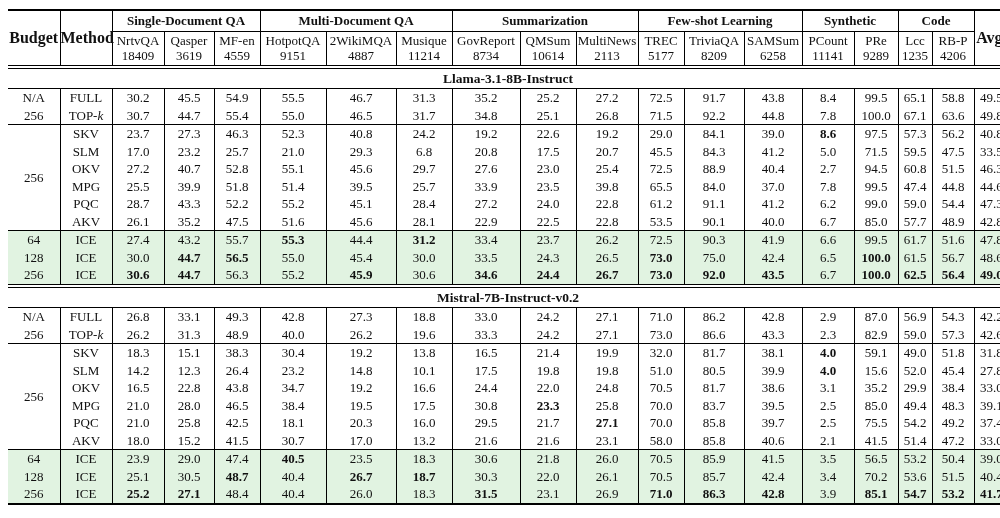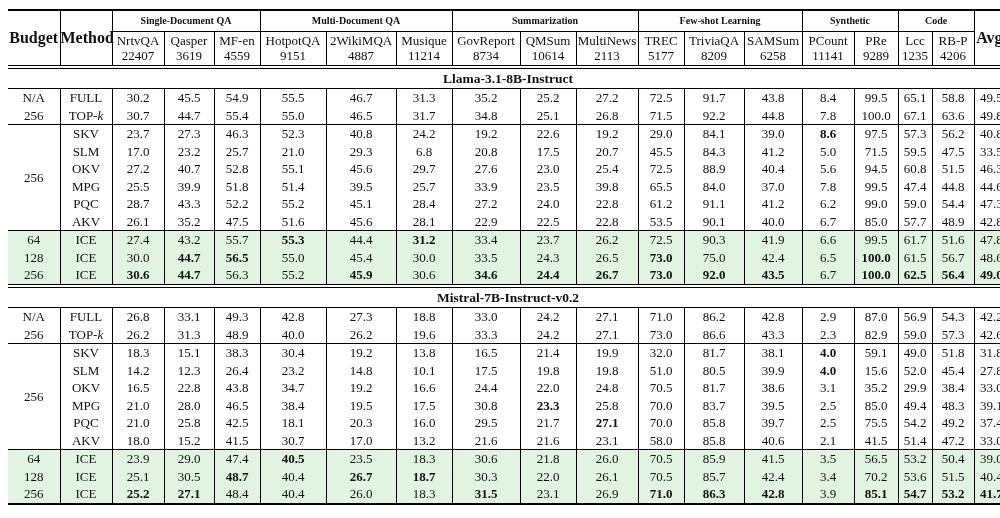--- a/index.html
+++ b/index.html
@@ -5,21 +5,21 @@
   html,body { margin:0; padding:0; background:#ffffff; }
   body { width:1000px; height:518px; overflow:hidden; font-family:"Liberation Serif","DejaVu Serif",serif; color:#111; }
   .wrap { width:1000px; box-sizing:border-box; padding:9px 8px 0 8px; }
   table { border-collapse:collapse; table-layout:fixed; width:984px;
           border-top:2px solid #000; border-bottom:2px solid #000; }
   th, td { padding:0; text-align:center; vertical-align:middle; font-size:13px; line-height:15.5px; }
   
   .vl { border-left:1px solid #000; }
   
   th.corner { font-weight:bold; font-size:16px; }
-  th.grp { font-weight:bold; font-size:10px; border-bottom:1px solid #000; padding:2px 8px; }
+  th.grp { font-weight:bold; font-size:13px; border-bottom:1px solid #000; padding:2px 8px; }
   th.colhead { font-weight:normal; padding:1px 0 2px; }
   th.colhead .cn, th.colhead .cs { display:block; line-height:15px; }
   
   tr.dbl td { height:2px; padding:0; border-top:1px solid #000; border-bottom:1px solid #000; background:#fff; }
   
   tr.band td { font-weight:bold; font-size:13.5px; padding:2px 0; border-bottom:1px solid #000; }
   
   tr.rule-top td { border-top:1px solid #000; }
   td.num, td.met, td.bud { padding:1px 1px; }
   td.b { font-weight:bold; }
@@ -60,21 +60,21 @@
           <th class="grp vl" colspan="3">Multi-Document QA</th>
           <th class="grp vl" colspan="3">Summarization</th>
           <th class="grp vl" colspan="3">Few-shot Learning</th>
           <th class="grp vl" colspan="2">Synthetic</th>
           <th class="grp vl" colspan="2">Code</th>
           <th class="corner vl" rowspan="2">Avg.</th>
         </tr>
         <tr>
           <th class="colhead vl">
             <span class="cn">NrtvQA</span>
-            <span class="cs">22407</span>
+            <span class="cs">18409</span>
           </th>
           <th class="colhead vl">
             <span class="cn">Qasper</span>
             <span class="cs">3619</span>
           </th>
           <th class="colhead vl">
             <span class="cn">MF-en</span>
             <span class="cs">4559</span>
           </th>
           <th class="colhead vl">
@@ -228,21 +228,21 @@
           <td class="num vl">52.8</td>
           <td class="num vl">55.1</td>
           <td class="num vl">45.6</td>
           <td class="num vl">29.7</td>
           <td class="num vl">27.6</td>
           <td class="num vl">23.0</td>
           <td class="num vl">25.4</td>
           <td class="num vl">72.5</td>
           <td class="num vl">88.9</td>
           <td class="num vl">40.4</td>
-          <td class="num vl">5.6</td>
+          <td class="num vl">2.7</td>
           <td class="num vl">94.5</td>
           <td class="num vl">60.8</td>
           <td class="num vl">51.5</td>
           <td class="num vl">46.3</td>
         </tr>
         <tr>
           <td class="met vl">MPG</td>
           <td class="num vl">25.5</td>
           <td class="num vl">39.9</td>
           <td class="num vl">51.8</td>

